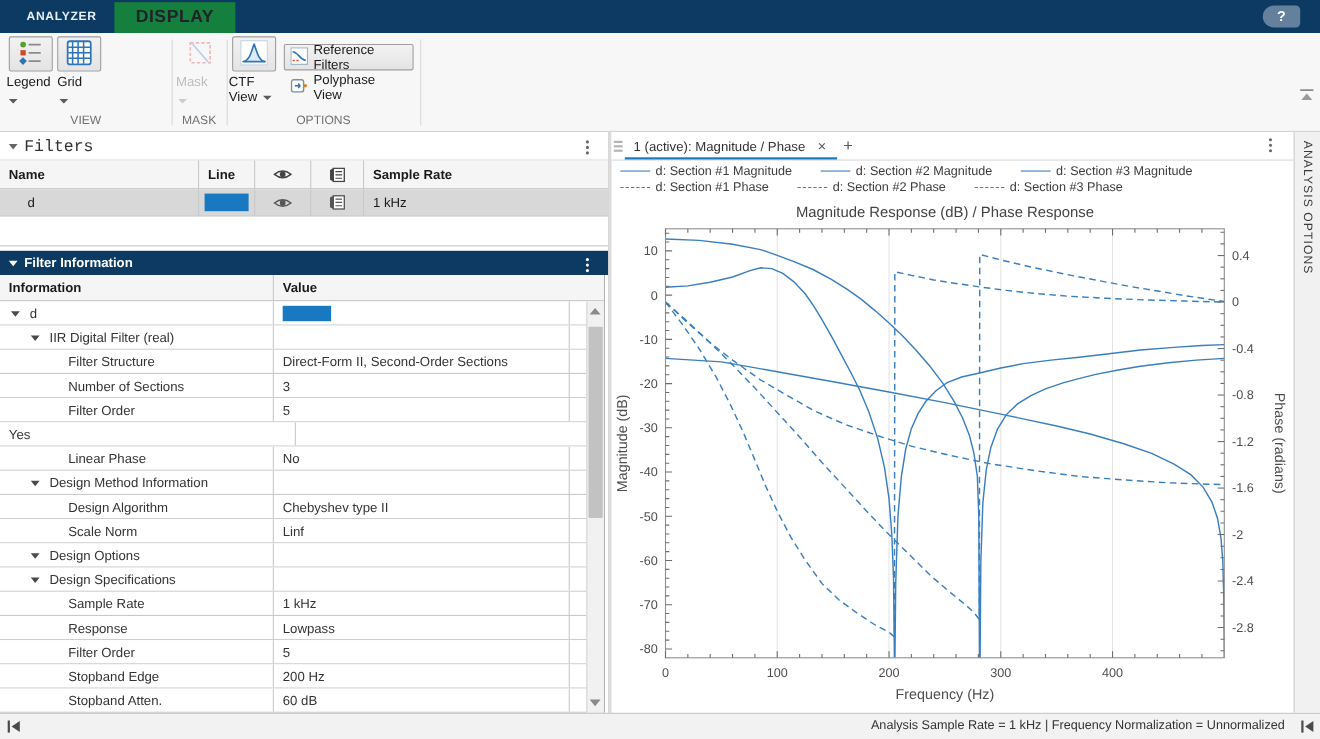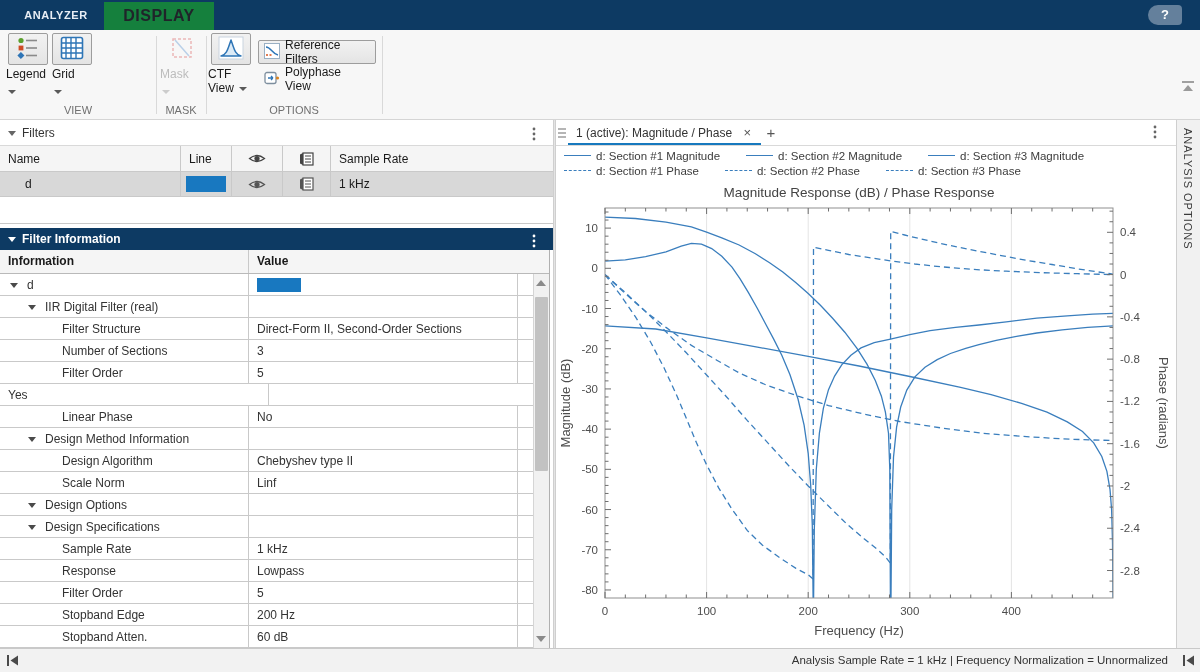--- a/index.html
+++ b/index.html
@@ -36,25 +36,25 @@
 
   
   #left-panel { left:0; top:120px; width:553px; height:528px; background:#fff; }
   #splitter { left:553px; top:120px; width:3px; height:552px; background:#e4e4e4; border-left:1px solid #cfcfcf; border-right:1px solid #cfcfcf; cursor:col-resize; }
   #right-panel { left:556px; top:120px; width:620px; height:528px; background:#fff; }
   #right-strip { left:1176px; top:120px; width:24px; height:528px; background:#f1f1f1; border-left:1px solid #cfcfcf; }
   .vtext { writing-mode:vertical-rl; font-size:11px; color:#3a3a3a; letter-spacing:1px; margin:8px 0 0 5px; white-space:nowrap; }
 
   
   .panel-hdr { position:relative; height:26px; line-height:26px; background:#fff; border-bottom:1px solid #d9d9d9; }
-  .panel-hdr .title { margin-left:22px; font-size:12px; color:#333; }
+  .panel-hdr .title { margin-left:22px; font-size:15px; color:#333;font-family:Liberation Mono, monospace; }
   .caret-sm { position:absolute; left:8px; top:11px; width:0; height:0; border-left:4px solid transparent; border-right:4px solid transparent; border-top:5px solid #666; }
   .kebab { position:absolute; right:12px; top:5px; width:14px; height:16px; cursor:pointer; text-align:center; }
   .ftable { position:relative; }
-  .frow { display:flex; height:26px; border-bottom:1px solid #c9c9c9; background:#f5f5f5; font-weight:normal; color:#1a1a1a; }
+  .frow { display:flex; height:26px; border-bottom:1px solid #c9c9c9; background:#f5f5f5; font-weight:bold; color:#1a1a1a; }
   .frow.data { height:25px; background:#d8d8d8; font-weight:normal; cursor:pointer; }
   .fcell { border-right:1px solid #c9c9c9; display:flex; align-items:center; padding-left:8px; }
   .fc-name { width:181px; } .fc-line { width:51px; } .fc-eye { width:51px; justify-content:center; padding-left:0; }
   .fc-info { width:48px; justify-content:center; padding-left:0; } .fc-sr { flex:1; border-right:none; }
   .line-swatch { width:40px; height:16px; background:#1878c0; cursor:pointer; }
   .filters-empty { height:25px; border-bottom:1px solid #c9c9c9; background:#fff; }
 
   
   .fi-hdr { position:relative; height:22px; line-height:22px; background:#0d3a63; color:#fff; }
   .fi-hdr .title { margin-left:22px; font-size:12px; font-weight:bold; }

